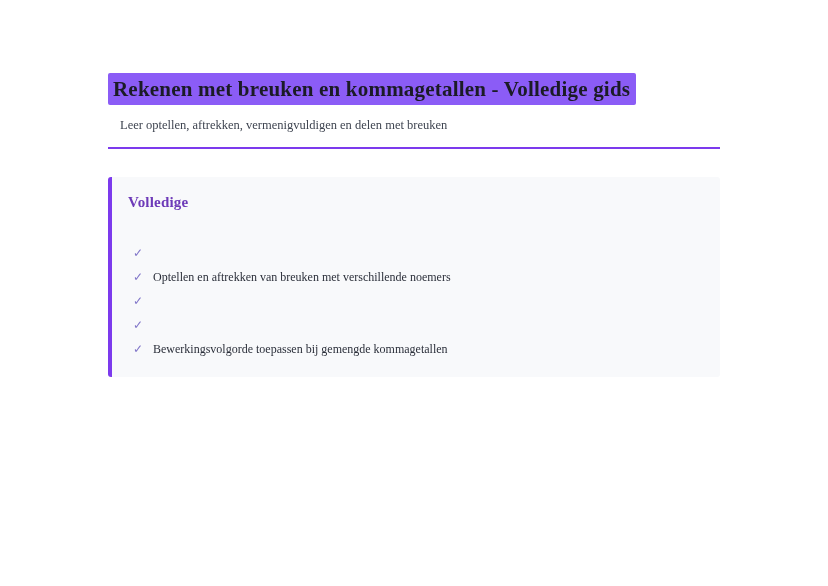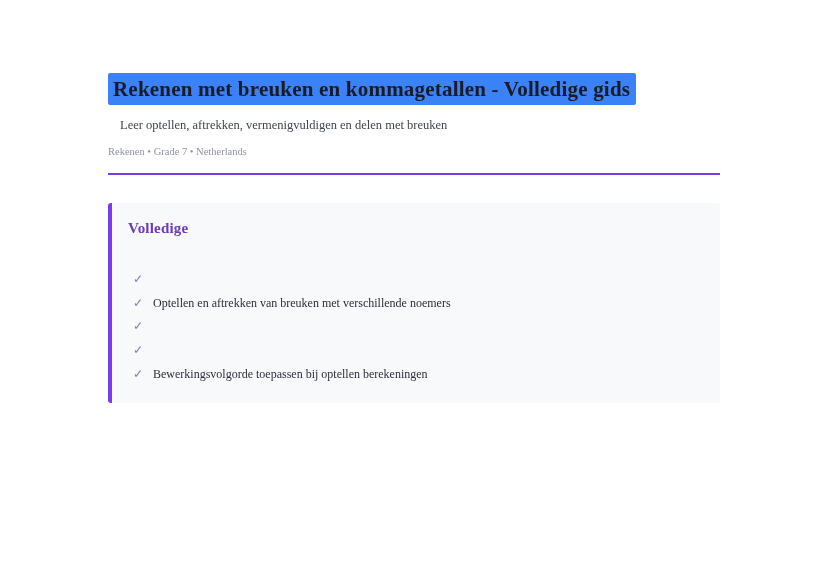--- a/index.html
+++ b/index.html
@@ -22,21 +22,21 @@
   }
   .doc-title {
     margin: 0;
     font-size: 21px;
     font-weight: 700;
     line-height: 1.1;
     color: #1b1b26;
     letter-spacing: 0.2px;
   }
   .doc-title .highlight {
-    background: #3b82f6;
+    background: #8b5cf6;
     padding: 4px 6px 4px 5px;
     border-radius: 2px;
   }
   .doc-subtitle {
     margin: 17px 0 0 12px;
     font-size: 12.5px;
     color: #3e4450;
     line-height: 1.2;
   }
   .doc-meta {
@@ -89,21 +89,20 @@
 </head>
 <body>
 
 <div class="page">
   <div class="content">
 
     <h1 class="doc-title"><span class="highlight">Rekenen met breuken en kommagetallen - Volledige gids</span></h1>
 
     <p class="doc-subtitle">Leer optellen, aftrekken, vermenigvuldigen en delen met breuken</p>
 
-    <p class="doc-meta">Rekenen • Grade 7 • Netherlands</p>
 
     <hr class="divider">
 
     <section class="objectives-card">
       <h2 class="objectives-heading">Volledige</h2>
 
       <ul class="objectives-list">
         <li class="objective-item">
           <span class="check">✓</span>
         </li>
@@ -112,19 +111,19 @@
           <span>Optellen en aftrekken van breuken met verschillende noemers</span>
         </li>
         <li class="objective-item">
           <span class="check">✓</span>
         </li>
         <li class="objective-item">
           <span class="check">✓</span>
         </li>
         <li class="objective-item">
           <span class="check">✓</span>
-          <span>Bewerkingsvolgorde toepassen bij optellen berekeningen</span>
+          <span>Bewerkingsvolgorde toepassen bij gemengde kommagetallen</span>
         </li>
       </ul>
     </section>
 
   </div>
 </div>
 
 </body></html>

